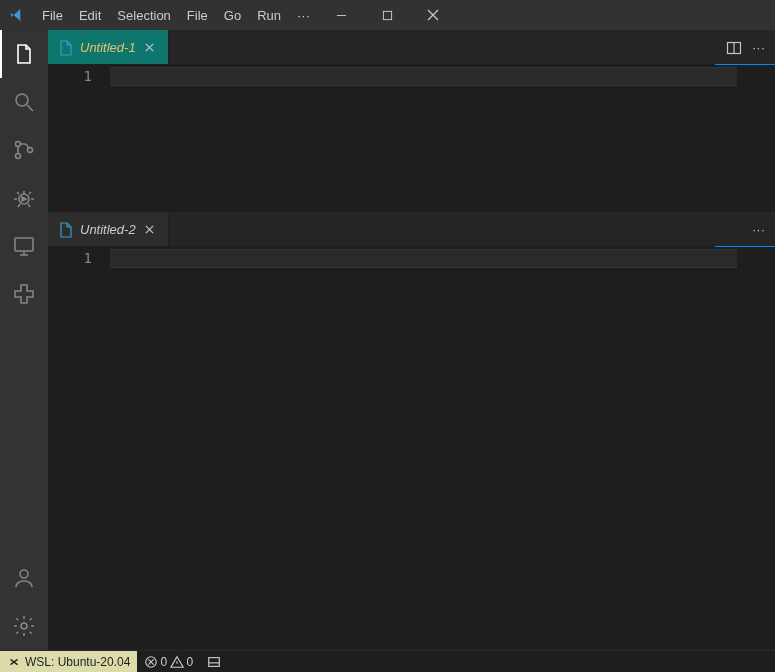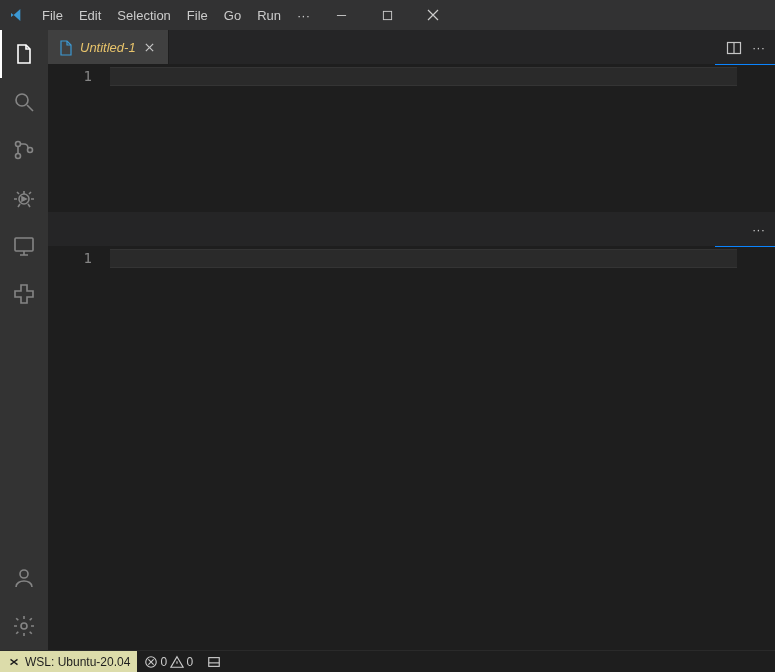--- a/index.html
+++ b/index.html
@@ -18,21 +18,21 @@
 .activitybar .ab-item.active { color: #ffffff; }
 .activitybar .ab-item.active::before { content: ""; position: absolute; left: 0; top: 0; bottom: 0; width: 2px; background: #ffffff; }
 .activitybar .spacer { flex: 1; }
 .activitybar svg { width: 24px; height: 24px; }
 .editors { flex: 1; display: flex; flex-direction: column; min-width: 0; }
 .editor-group { display: flex; flex-direction: column; }
 .editor-group.top { flex: 0 0 182px; }
 .editor-group.bottom { flex: 1; }
 .tabs { height: 35px; background: #252526; display: flex; align-items: stretch; }
 .tab { display: flex; align-items: center; padding: 0 10px; gap: 6px; background: #2d2d2d; color: #aaaaaa; cursor: pointer; border-right: 1px solid #1e1e1e; font-style: italic; }
-.tab.active { background: #404040; color: #e7c36b; }
+.tab.active { background: #0f766e; color: #e7c36b; }
 .tab .tab-icon { display: flex; }
 .tab .tab-icon svg { width: 16px; height: 16px; }
 .tab .tab-close { width: 16px; height: 16px; display: flex; align-items: center; justify-content: center; border-radius: 3px; color: #c5c5c5; font-style: normal; }
 .tabs .tab-spacer { flex: 1; }
 .tabs .tab-actions { display: flex; align-items: center; gap: 10px; padding: 0 10px; color: #c5c5c5; }
 .tabs .tab-actions .ta { cursor: pointer; display: flex; }
 .editor-body { flex: 1; display: flex; background: #1e1e1e; position: relative; }
 .gutter { width: 62px; text-align: right; color: #858585; padding: 2px 18px 0 0; font-family: Consolas, monospace; font-size: 14px; line-height: 19px; }
 .content { flex: 1; position: relative; }
 .current-line { position: absolute; left: 0; top: 2px; height: 19px; background: #2a2a2a; right: 38px; }
@@ -179,20 +179,34 @@
         <div class="content">
           <div class="current-line"></div>
           <div class="current-line-border-top"></div>
           <div class="current-line-border-bottom"></div>
         </div>
       </div>
     </div>
 
     <div class="editor-group bottom">
       <div class="tabs">
+        <div class="tab active" style="background:#2d2d2d;color:#cccccc">
+          <span class="tab-icon">
+            <svg viewBox="0 0 16 16" fill="none" stroke="#3c99d4" stroke-width="1.2">
+                <path d="M9 1H3v14h10V5L9 1z"></path>
+                <path d="M9 1v4h4"></path>
+              </svg>
+          </span>
+          <span>Untitled-2</span>
+          <span class="tab-close">
+            <svg viewBox="0 0 12 12" width="11" height="11">
+                <path d="M2 2 L10 10 M10 2 L2 10" stroke="currentColor" stroke-width="1.3"></path>
+              </svg>
+          </span>
+        </div>
         <div class="tab-spacer"></div>
         <div class="tab-actions">
           <span class="ta">···</span>
         </div>
       </div>
       <div class="tab-underline">
           <div class="blue"></div>
         </div>
       <div class="editor-body">
         <div class="gutter">

